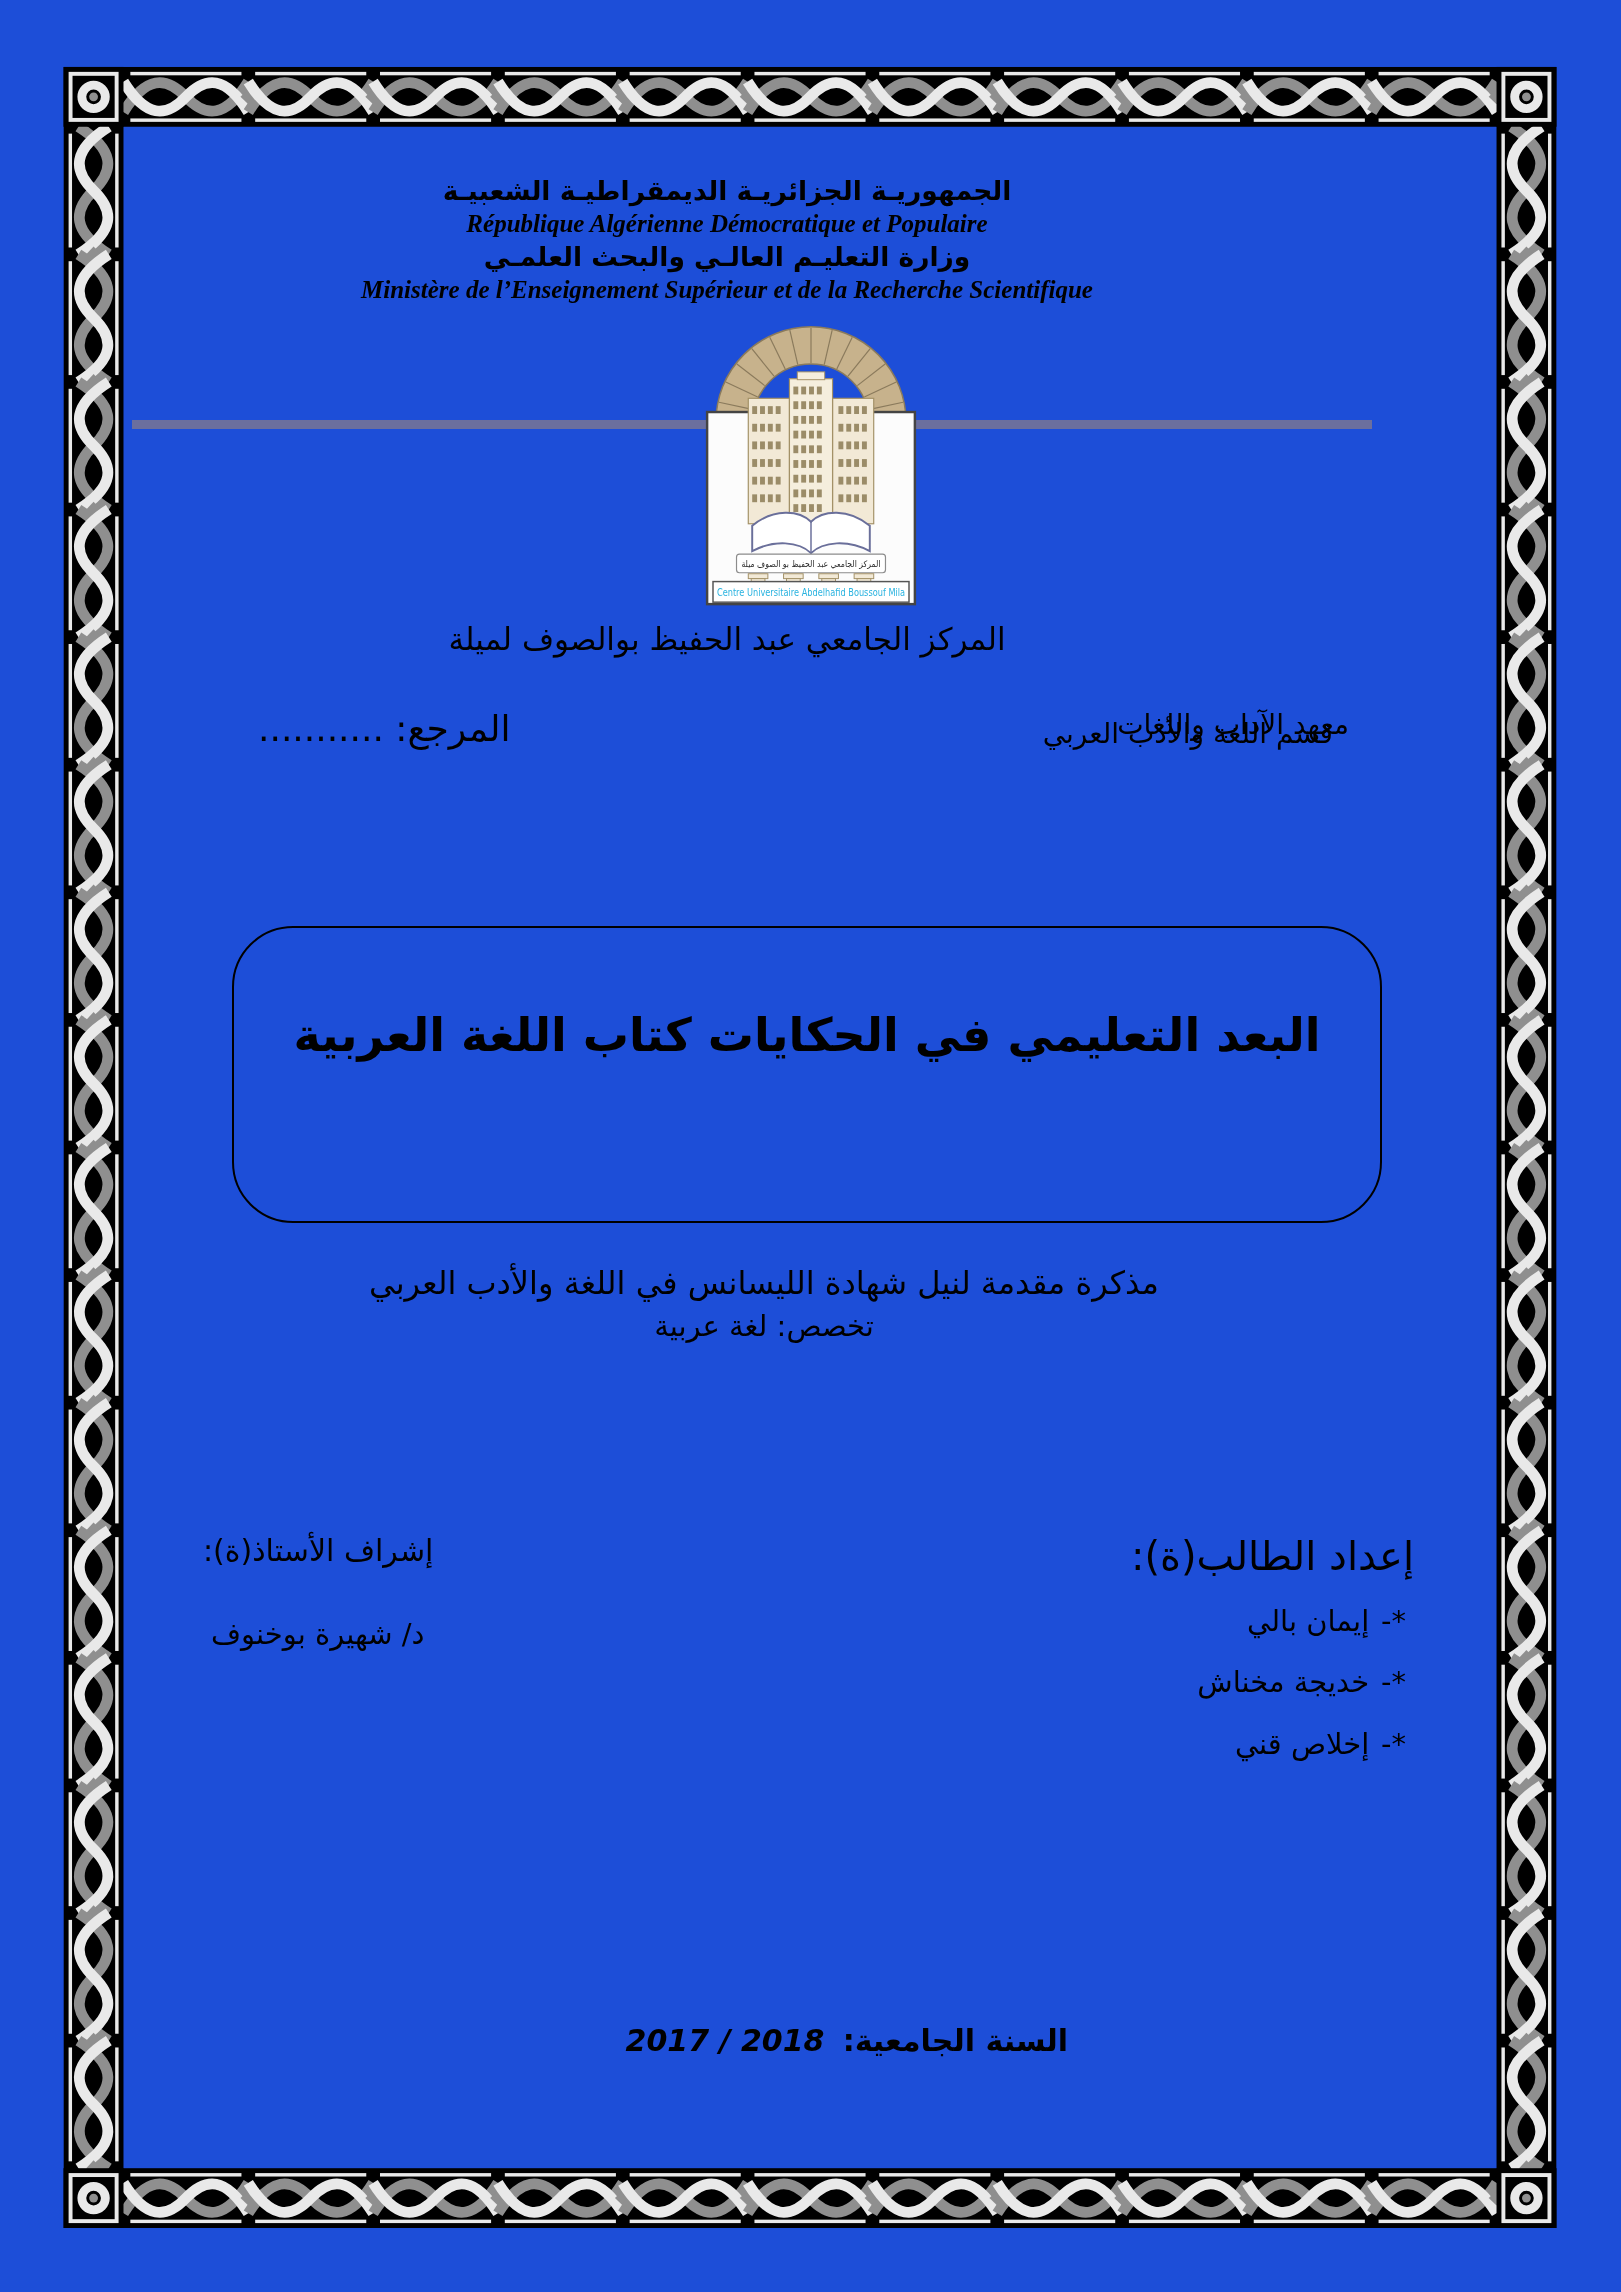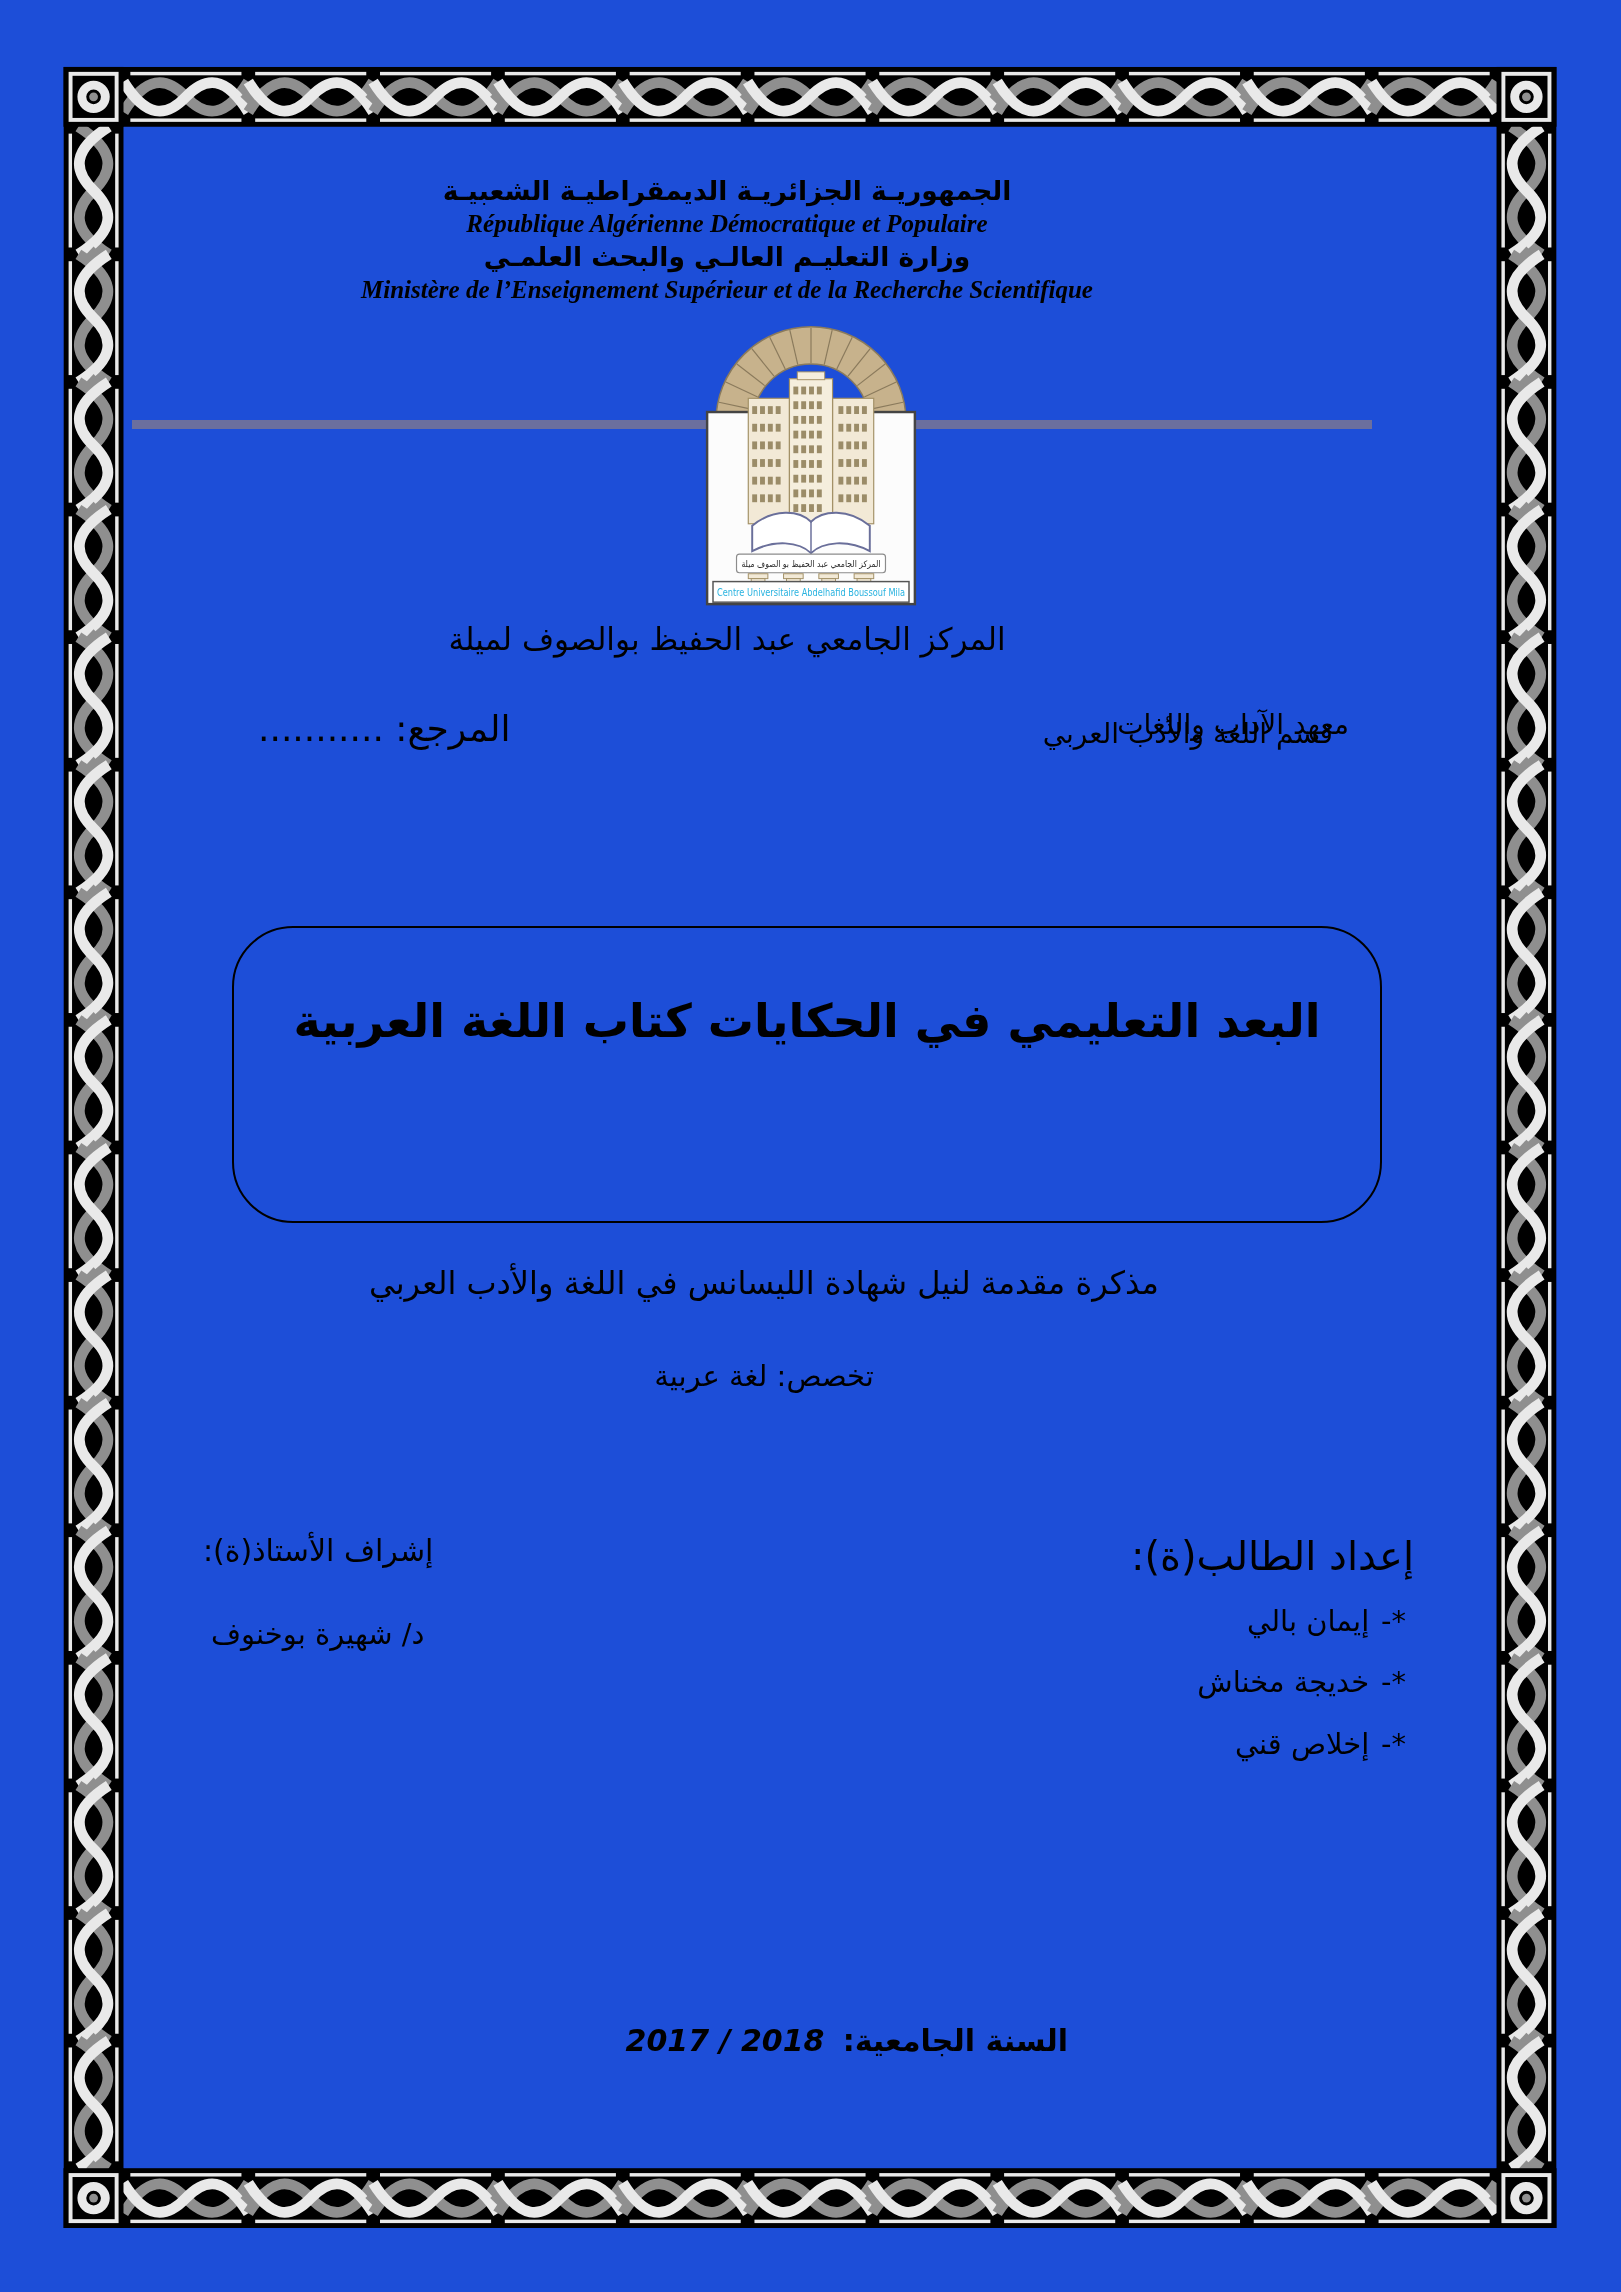--- a/index.html
+++ b/index.html
@@ -18,24 +18,24 @@
   .logo-svg{position:absolute;left:703px;top:316px;width:216px;height:294px;}
   
   .university{position:absolute;left:123px;right:290px;top:621px;text-align:center;
     font-size:31px;direction:rtl;white-space:nowrap;}
   .institute{position:absolute;right:272px;top:708px;font-size:28px;direction:rtl;}
   .reference{position:absolute;left:258px;top:708px;font-size:36px;direction:rtl;}
   .department{position:absolute;right:288px;top:717px;font-size:28px;direction:rtl;}
   
   .title-box{position:absolute;left:232px;top:926px;width:1150px;height:297px;
     border:2.5px solid #000;border-radius:61px;box-sizing:border-box;
-    text-align:center;padding-top:44px;}
+    text-align:center;padding-top:58px;}
   .title-line{font-size:46px;font-weight:bold;line-height:98px;direction:rtl;white-space:nowrap;}
   .memo{position:absolute;left:123px;right:216px;top:1264px;text-align:center;font-size:32px;direction:rtl;}
-  .specialty{position:absolute;left:123px;right:216px;top:1359px;text-align:center;font-size:29px;direction:rtl;}
+  .specialty{position:absolute;left:123px;right:216px;top:1309px;text-align:center;font-size:29px;direction:rtl;}
   
   .prep-label{position:absolute;right:207px;top:1533px;font-size:40px;direction:rtl;}
   .students{position:absolute;right:215px;top:1604px;text-align:right;direction:rtl;list-style:none;margin:0;padding:0;}
   .student{font-size:29px;margin-bottom:27.4px;direction:rtl;white-space:nowrap;}
   .student .bullet{margin-left:11.8px;}
   .sup-label{position:absolute;left:203px;top:1533px;font-size:30px;direction:rtl;}
   .supervisor{position:absolute;left:211px;top:1617px;font-size:29px;direction:rtl;white-space:nowrap;}
   
   .footer{position:absolute;right:553px;top:2023px;font-size:30px;font-weight:bold;direction:rtl;white-space:nowrap;}
   .footer .year-value{margin-right:7.8px;font-style:italic;}

